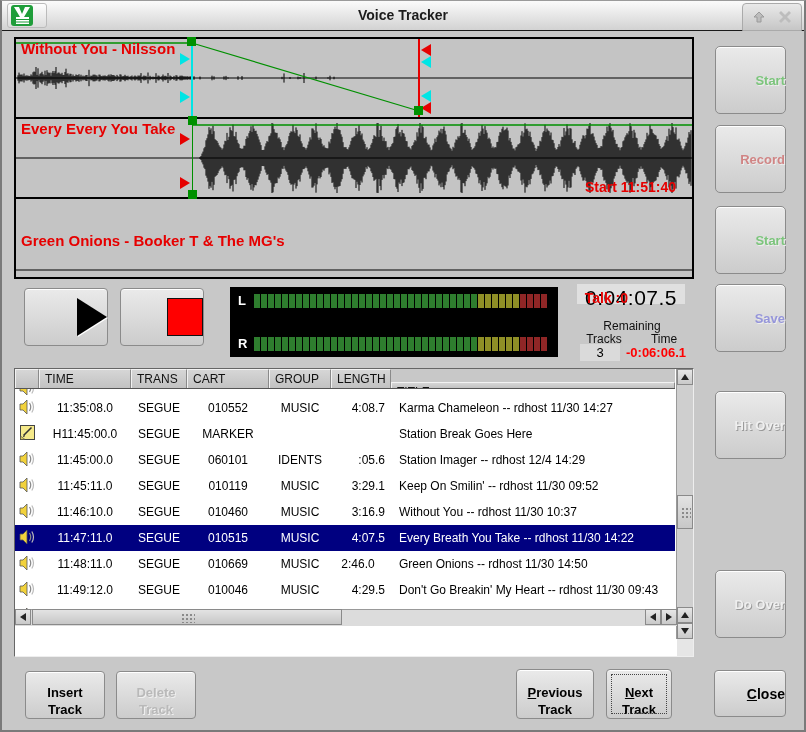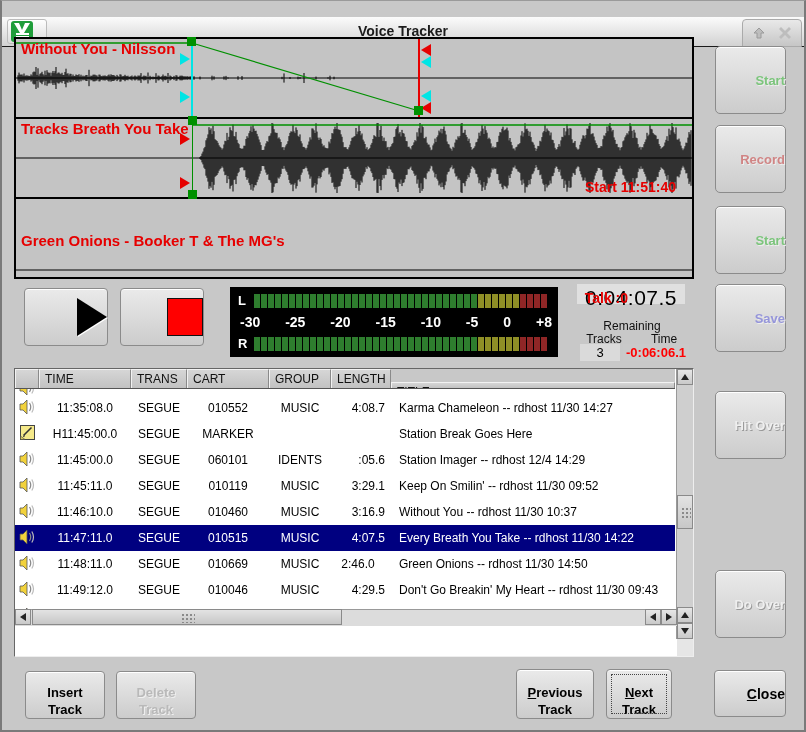--- a/index.html
+++ b/index.html
@@ -1,19 +1,19 @@
 <!DOCTYPE html>
 <html><head>
 <meta charset="utf-8">
 <style>
   html,body{margin:0;padding:0;}
   body{width:806px;height:732px;background:#c8c8c8;font-family:"Liberation Sans",sans-serif;position:relative;overflow:hidden;}
   .window{position:absolute;inset:0;border:2px solid #7a7a7a;border-top:1px solid #9a9a9a;box-sizing:border-box;background:#c8c8c8;}
   
-  .titlebar{position:absolute;left:0;top:16px;right:0;height:29px;background:linear-gradient(#fbfbfb,#d2d2d2);border-bottom:1px solid #1a1a1a;}
+  .titlebar{position:absolute;left:0;top:0;right:0;height:29px;background:linear-gradient(#fbfbfb,#d2d2d2);border-bottom:1px solid #1a1a1a;}
   .app-icon{position:absolute;left:5px;top:2px;width:40px;height:25px;background:linear-gradient(#fefefe,#dcdcdc);border:1px solid #bbb;border-radius:3px 3px 3px 3px;display:flex;align-items:center;justify-content:flex-start;padding-left:3px;box-sizing:border-box;}
   .win-title{position:absolute;left:0;right:0;top:0;height:29px;line-height:29px;text-align:center;font-weight:bold;font-size:14px;color:#1c1c1c;}
   .tb-tab{position:absolute;right:2px;top:2px;width:58px;height:26px;background:linear-gradient(#e9e9e9,#c6c6c6);border:1px solid #aaa;border-radius:4px 4px 0 0;display:flex;align-items:center;justify-content:space-evenly;}
   .tb-btn{width:20px;height:20px;display:flex;align-items:center;justify-content:center;cursor:default;}
   
   .wave-panel{position:absolute;left:12px;top:36px;width:680px;height:242px;border:2px solid #000;box-sizing:border-box;background:#c4c4c4;}
   .track{position:relative;width:676px;height:78px;border-bottom:2px solid #000;overflow:visible;}
   .track:last-child{border-bottom:none;margin-top:32px;}
   .track-title{position:absolute;left:5px;top:1px;font-weight:bold;font-size:15px;color:#e60000;z-index:5;}
   .track-note{position:absolute;font-weight:bold;font-size:14px;color:#e60000;z-index:5;}
@@ -119,21 +119,21 @@
       <div class="sq" style="left:171px;top:-2px;"></div>
       <div class="vline" style="left:402px;background:#e60000;"></div>
       <div class="tri tri-l-red" style="left:405px;top:5px;"></div>
       <div class="tri tri-l-cyan" style="left:405px;top:17px;"></div>
       <div class="tri tri-l-cyan" style="left:405px;top:51px;"></div>
       <div class="tri tri-l-red" style="left:405px;top:63px;"></div>
       <div class="sq" style="left:398px;top:67px;"></div>
     </div>
 
     <div class="track" id="track2">
-      <div class="track-title">Tracks Breath You Take</div>
+      <div class="track-title">Every Every You Take</div>
       <svg class="wave-svg" id="wave2" width="676" height="78">
           <path d="M0 39 L676 39" stroke="#000" stroke-width="1" fill="none"></path>
           <path d="M184 38.0L184 40.0M185 37.0L185 41.0M186 34.6L186 43.4M187 32.6L187 45.4M188 29.3L188 48.7M189 27.9L189 50.1M190 21.3L190 56.7M191 19.2L191 58.8M192 15.4L192 62.6M193 8.2L193 69.8M194 11.1L194 66.9M195 9.3L195 68.7M196 15.1L196 62.9M197 6.8L197 71.2M198 12.2L198 65.8M199 20.2L199 57.8M200 21.1L200 56.9M201 22.0L201 56.0M202 23.8L202 54.2M203 26.3L203 51.7M204 27.8L204 50.2M205 28.8L205 49.2M206 30.6L206 47.4M207 29.3L207 48.7M208 25.5L208 52.5M209 21.8L209 56.2M210 22.2L210 55.8M211 13.9L211 64.1M212 21.0L212 57.0M213 17.8L213 60.2M214 8.3L214 69.7M215 11.0L215 67.0M216 12.1L216 65.9M217 5.5L217 72.5M218 17.1L218 60.9M219 17.5L219 60.5M220 12.9L220 65.1M221 20.8L221 57.2M222 23.9L222 54.1M223 25.2L223 52.8M224 29.0L224 49.0M225 29.6L225 48.4M226 29.8L226 48.2M227 29.5L227 48.5M228 26.7L228 51.3M229 26.8L229 51.2M230 20.0L230 58.0M231 17.2L231 60.8M232 18.8L232 59.2M233 14.2L233 63.8M234 11.8L234 66.2M235 7.3L235 70.7M236 12.9L236 65.1M237 6.3L237 71.7M238 9.6L238 68.4M239 12.0L239 66.0M240 11.7L240 66.3M241 14.9L241 63.1M242 17.4L242 60.6M243 20.5L243 57.5M244 23.3L244 54.7M245 26.1L245 51.9M246 31.0L246 47.0M247 31.0L247 47.0M248 30.8L248 47.2M249 27.4L249 50.6M250 24.4L250 53.6M251 22.1L251 55.9M252 22.9L252 55.1M253 17.2L253 60.8M254 16.6L254 61.4M255 14.3L255 63.7M256 4.0L256 74.0M257 4.7L257 73.3M258 10.2L258 67.8M259 13.4L259 64.6M260 13.9L260 64.1M261 13.9L261 64.1M262 19.5L262 58.5M263 18.4L263 59.6M264 20.3L264 57.7M265 23.0L265 55.0M266 28.4L266 49.6M267 28.1L267 49.9M268 31.1L268 46.9M269 28.3L269 49.7M270 26.4L270 51.6M271 24.9L271 53.1M272 22.2L272 55.8M273 17.1L273 60.9M274 13.9L274 64.1M275 12.3L275 65.7M276 12.8L276 65.2M277 5.8L277 72.2M278 12.4L278 65.6M279 14.1L279 63.9M280 8.4L280 69.6M281 10.9L281 67.1M282 16.8L282 61.2M283 18.0L283 60.0M284 15.4L284 62.6M285 22.2L285 55.8M286 24.4L286 53.6M287 27.9L287 50.1M288 27.9L288 50.1M289 28.9L289 49.1M290 30.5L290 47.5M291 28.8L291 49.2M292 25.7L292 52.3M293 22.5L293 55.5M294 18.3L294 59.7M295 20.5L295 57.5M296 9.4L296 68.6M297 9.6L297 68.4M298 11.3L298 66.7M299 14.0L299 64.0M300 4.3L300 73.7M301 12.6L301 65.4M302 18.6L302 59.4M303 21.0L303 57.0M304 18.6L304 59.4M305 20.0L305 58.0M306 24.7L306 53.3M307 27.4L307 50.6M308 26.3L308 51.7M309 28.5L309 49.5M310 29.0L310 49.0M311 29.4L311 48.6M312 29.3L312 48.7M313 22.6L313 55.4M314 24.4L314 53.6M315 20.1L315 57.9M316 14.1L316 63.9M317 14.6L317 63.4M318 10.2L318 67.8M319 7.7L319 70.3M320 10.0L320 68.0M321 4.0L321 74.0M322 10.3L322 67.7M323 10.7L323 67.3M324 11.1L324 66.9M325 15.3L325 62.7M326 17.8L326 60.2M327 23.2L327 54.8M328 28.2L328 49.8M329 28.2L329 49.8M330 28.2L330 49.8M331 30.0L331 48.0M332 30.5L332 47.5M333 28.3L333 49.7M334 25.7L334 52.3M335 22.1L335 55.9M336 18.8L336 59.2M337 18.5L337 59.5M338 17.6L338 60.4M339 17.1L339 60.9M340 9.0L340 69.0M341 15.2L341 62.8M342 12.5L342 65.5M343 6.2L343 71.8M344 12.0L344 66.0M345 16.3L345 61.7M346 14.5L346 63.5M347 20.6L347 57.4M348 22.5L348 55.5M349 25.0L349 53.0M350 29.8L350 48.2M351 28.2L351 49.8M352 31.1L352 46.9M353 30.0L353 48.0M354 28.9L354 49.1M355 25.7L355 52.3M356 23.9L356 54.1M357 20.0L357 58.0M358 16.2L358 61.8M359 17.1L359 60.9M360 18.1L360 59.9M361 4.2L361 73.8M362 4.0L362 74.0M363 17.9L363 60.1M364 11.0L364 67.0M365 6.8L365 71.2M366 17.1L366 60.9M367 22.0L367 56.0M368 18.6L368 59.4M369 22.2L369 55.8M370 22.2L370 55.8M371 28.6L371 49.4M372 27.9L372 50.1M373 31.1L373 46.9M374 28.1L374 49.9M375 27.3L375 50.7M376 25.1L376 52.9M377 23.9L377 54.1M378 18.0L378 60.0M379 17.6L379 60.4M380 10.1L380 67.9M381 8.3L381 69.7M382 5.0L382 73.0M383 14.5L383 63.5M384 13.1L384 64.9M385 17.4L385 60.6M386 10.9L386 67.1M387 14.0L387 64.0M388 14.6L388 63.4M389 17.8L389 60.2M390 22.0L390 56.0M391 22.3L391 55.7M392 27.9L392 50.1M393 27.7L393 50.3M394 29.3L394 48.7M395 30.5L395 47.5M396 27.0L396 51.0M397 26.0L397 52.0M398 23.4L398 54.6M399 21.1L399 56.9M400 22.2L400 55.8M401 13.3L401 64.7M402 17.5L402 60.5M403 9.2L403 68.8M404 4.0L404 74.0M405 13.7L405 64.3M406 6.2L406 71.8M407 8.1L407 69.9M408 19.2L408 58.8M409 19.3L409 58.7M410 17.8L410 60.2M411 23.7L411 54.3M412 25.6L412 52.4M413 25.6L413 52.4M414 28.4L414 49.6M415 31.3L415 46.7M416 30.6L416 47.4M417 26.4L417 51.6M418 24.5L418 53.5M419 19.6L419 58.4M420 23.0L420 55.0M421 18.2L421 59.8M422 16.4L422 61.6M423 11.6L423 66.4M424 13.4L424 64.6M425 9.8L425 68.2M426 14.4L426 63.6M427 10.0L427 68.0M428 7.5L428 70.5M429 11.8L429 66.2M430 15.5L430 62.5M431 22.5L431 55.5M432 24.9L432 53.1M433 25.5L433 52.5M434 28.7L434 49.3M435 29.8L435 48.2M436 31.7L436 46.3M437 27.8L437 50.2M438 28.9L438 49.1M439 23.6L439 54.4M440 20.4L440 57.6M441 21.1L441 56.9M442 17.3L442 60.7M443 18.7L443 59.3M444 16.9L444 61.1M445 4.7L445 73.3M446 4.0L446 74.0M447 14.0L447 64.0M448 13.7L448 64.3M449 10.8L449 67.2M450 15.9L450 62.1M451 18.1L451 59.9M452 21.9L452 56.1M453 19.7L453 58.3M454 24.2L454 53.8M455 28.0L455 50.0M456 30.9L456 47.1M457 29.8L457 48.2M458 28.9L458 49.1M459 27.3L459 50.7M460 23.4L460 54.6M461 22.9L461 55.1M462 19.7L462 58.3M463 13.7L463 64.3M464 16.8L464 61.2M465 12.3L465 65.7M466 6.0L466 72.0M467 9.6L467 68.4M468 15.0L468 63.0M469 7.1L469 70.9M470 11.2L470 66.8M471 13.7L471 64.3M472 20.1L472 57.9M473 18.7L473 59.3M474 20.2L474 57.8M475 24.4L475 53.6M476 28.9L476 49.1M477 27.5L477 50.5M478 29.2L478 48.8M479 28.1L479 49.9M480 28.4L480 49.6M481 23.1L481 54.9M482 22.8L482 55.2M483 16.8L483 61.2M484 13.1L484 64.9M485 13.6L485 64.4M486 9.8L486 68.2M487 7.7L487 70.3M488 11.6L488 66.4M489 10.8L489 67.2M490 10.3L490 67.7M491 8.6L491 69.4M492 11.5L492 66.5M493 21.4L493 56.6M494 19.0L494 59.0M495 22.9L495 55.1M496 26.2L496 51.8M497 29.6L497 48.4M498 29.5L498 48.5M499 31.4L499 46.6M500 28.3L500 49.7M501 27.7L501 50.3M502 25.5L502 52.5M503 25.2L503 52.8M504 24.1L504 53.9M505 16.5L505 61.5M506 12.2L506 65.8M507 17.5L507 60.5M508 13.6L508 64.4M509 4.3L509 73.7M510 10.3L510 67.7M511 9.7L511 68.3M512 11.8L512 66.2M513 16.9L513 61.1M514 12.7L514 65.3M515 18.1L515 59.9M516 22.7L516 55.3M517 23.5L517 54.5M518 25.7L518 52.3M519 28.9L519 49.1M520 32.0L520 46.0M521 29.7L521 48.3M522 26.9L522 51.1M523 27.2L523 50.8M524 21.8L524 56.2M525 22.6L525 55.4M526 18.1L526 59.9M527 13.5L527 64.5M528 12.1L528 65.9M529 5.7L529 72.3M530 12.8L530 65.2M531 9.5L531 68.5M532 11.4L532 66.6M533 12.2L533 65.8M534 16.4L534 61.6M535 13.5L535 64.5M536 20.7L536 57.3M537 21.1L537 56.9M538 24.2L538 53.8M539 28.8L539 49.2M540 30.6L540 47.4M541 30.2L541 47.8M542 28.0L542 50.0M543 25.1L543 52.9M544 27.4L544 50.6M545 21.4L545 56.6M546 17.8L546 60.2M547 18.2L547 59.8M548 9.0L548 69.0M549 16.4L549 61.6M550 12.4L550 65.6M551 5.3L551 72.7M552 9.5L552 68.5M553 16.2L553 61.8M554 9.1L554 68.9M555 9.6L555 68.4M556 20.3L556 57.7M557 24.1L557 53.9M558 23.6L558 54.4M559 22.0L559 56.0M560 28.2L560 49.8M561 29.6L561 48.4M562 31.0L562 47.0M563 29.8L563 48.2M564 25.8L564 52.2M565 22.7L565 55.3M566 19.7L566 58.3M567 16.3L567 61.7M568 16.7L568 61.3M569 19.4L569 58.6M570 16.1L570 61.9M571 9.6L571 68.4M572 9.9L572 68.1M573 6.9L573 71.1M574 4.0L574 74.0M575 15.3L575 62.7M576 14.7L576 63.3M577 14.3L577 63.7M578 17.6L578 60.4M579 21.4L579 56.6M580 24.1L580 53.9M581 25.9L581 52.1M582 29.2L582 48.8M583 28.9L583 49.1M584 28.8L584 49.2M585 27.1L585 50.9M586 27.4L586 50.6M587 20.2L587 57.8M588 16.4L588 61.6M589 17.2L589 60.8M590 14.1L590 63.9M591 7.6L591 70.4M592 12.2L592 65.8M593 6.2L593 71.8M594 4.1L594 73.9M595 8.7L595 69.3M596 12.4L596 65.6M597 10.9L597 67.1M598 18.4L598 59.6M599 20.9L599 57.1M600 24.9L600 53.1M601 24.9L601 53.1M602 28.2L602 49.8M603 28.3L603 49.7M604 31.3L604 46.7M605 28.7L605 49.3M606 28.0L606 50.0M607 22.3L607 55.7M608 21.4L608 56.6M609 18.3L609 59.7M610 16.4L610 61.6M611 14.2L611 63.8M612 15.5L612 62.5M613 12.2L613 65.8M614 4.2L614 73.8M615 7.2L615 70.8M616 11.8L616 66.2M617 19.0L617 59.0M618 10.8L618 67.2M619 13.6L619 64.4M620 18.6L620 59.4M621 19.2L621 58.8M622 25.1L622 52.9M623 28.8L623 49.2M624 27.8L624 50.2M625 30.6L625 47.4M626 28.1L626 49.9M627 28.4L627 49.6M628 25.2L628 52.8M629 22.9L629 55.1M630 20.4L630 57.6M631 13.8L631 64.2M632 17.2L632 60.8M633 15.6L633 62.4M634 5.8L634 72.2M635 9.8L635 68.2M636 10.4L636 67.6M637 14.0L637 64.0M638 15.3L638 62.7M639 15.9L639 62.1M640 16.6L640 61.4M641 20.2L641 57.8M642 19.9L642 58.1M643 25.1L643 52.9M644 27.0L644 51.0M645 29.9L645 48.1M646 28.7L646 49.3M647 28.1L647 49.9M648 26.8L648 51.2M649 23.5L649 54.5M650 20.8L650 57.2M651 17.2L651 60.8M652 21.9L652 56.1M653 9.7L653 68.3M654 15.7L654 62.3M655 11.3L655 66.7M656 4.0L656 74.0M657 8.1L657 69.9M658 13.4L658 64.6M659 15.1L659 62.9M660 8.4L660 69.6M661 20.5L661 57.5M662 20.8L662 57.2M663 19.6L663 58.4M664 22.6L664 55.4M665 26.6L665 51.4M666 29.3L666 48.7M667 31.2L667 46.8M668 29.5L668 48.5M669 27.2L669 50.8M670 23.6L670 54.4M671 23.9L671 54.1M672 18.6L672 59.4M673 13.1L673 64.9M674 15.3L674 62.7M675 11.2L675 66.8" stroke="#000" stroke-width="1" fill="none"></path>
           <path d="M177 6 L676 6" stroke="#009000" stroke-width="1.3" fill="none"></path>
         </svg>
       <div class="vline" style="left:176px;background:#009000;width:1px;"></div>
       <div class="tri tri-r-red" style="left:164px;top:14px;"></div>
       <div class="tri tri-r-red" style="left:164px;top:58px;"></div>
       <div class="sq" style="left:172px;top:-3px;"></div>
       <div class="sq" style="left:172px;top:71px;"></div>
@@ -197,30 +197,20 @@
           <div class="seg" style="background: rgb(143, 143, 38);"></div>
           <div class="seg" style="background: rgb(143, 143, 38);"></div>
           <div class="seg" style="background: rgb(143, 143, 38);"></div>
           <div class="seg" style="background: rgb(143, 143, 38);"></div>
           <div class="seg" style="background: rgb(143, 38, 38);"></div>
           <div class="seg" style="background: rgb(143, 38, 38);"></div>
           <div class="seg" style="background: rgb(143, 38, 38);"></div>
           <div class="seg" style="background: rgb(143, 38, 38);"></div>
         </div>
     </div>
-    <div class="meter-scale" id="meterScale">
-        <span>-30</span>
-        <span>-25</span>
-        <span>-20</span>
-        <span>-15</span>
-        <span>-10</span>
-        <span>-5</span>
-        <span>0</span>
-        <span>+8</span>
-      </div>
     <div class="meter-row" style="top:49px;">
       <span class="meter-label">R</span>
       <div class="segs" id="segsR">
           <div class="seg" style="background: rgb(46, 125, 46);"></div>
           <div class="seg" style="background: rgb(46, 125, 46);"></div>
           <div class="seg" style="background: rgb(46, 125, 46);"></div>
           <div class="seg" style="background: rgb(46, 125, 46);"></div>
           <div class="seg" style="background: rgb(46, 125, 46);"></div>
           <div class="seg" style="background: rgb(46, 125, 46);"></div>
           <div class="seg" style="background: rgb(46, 125, 46);"></div>

